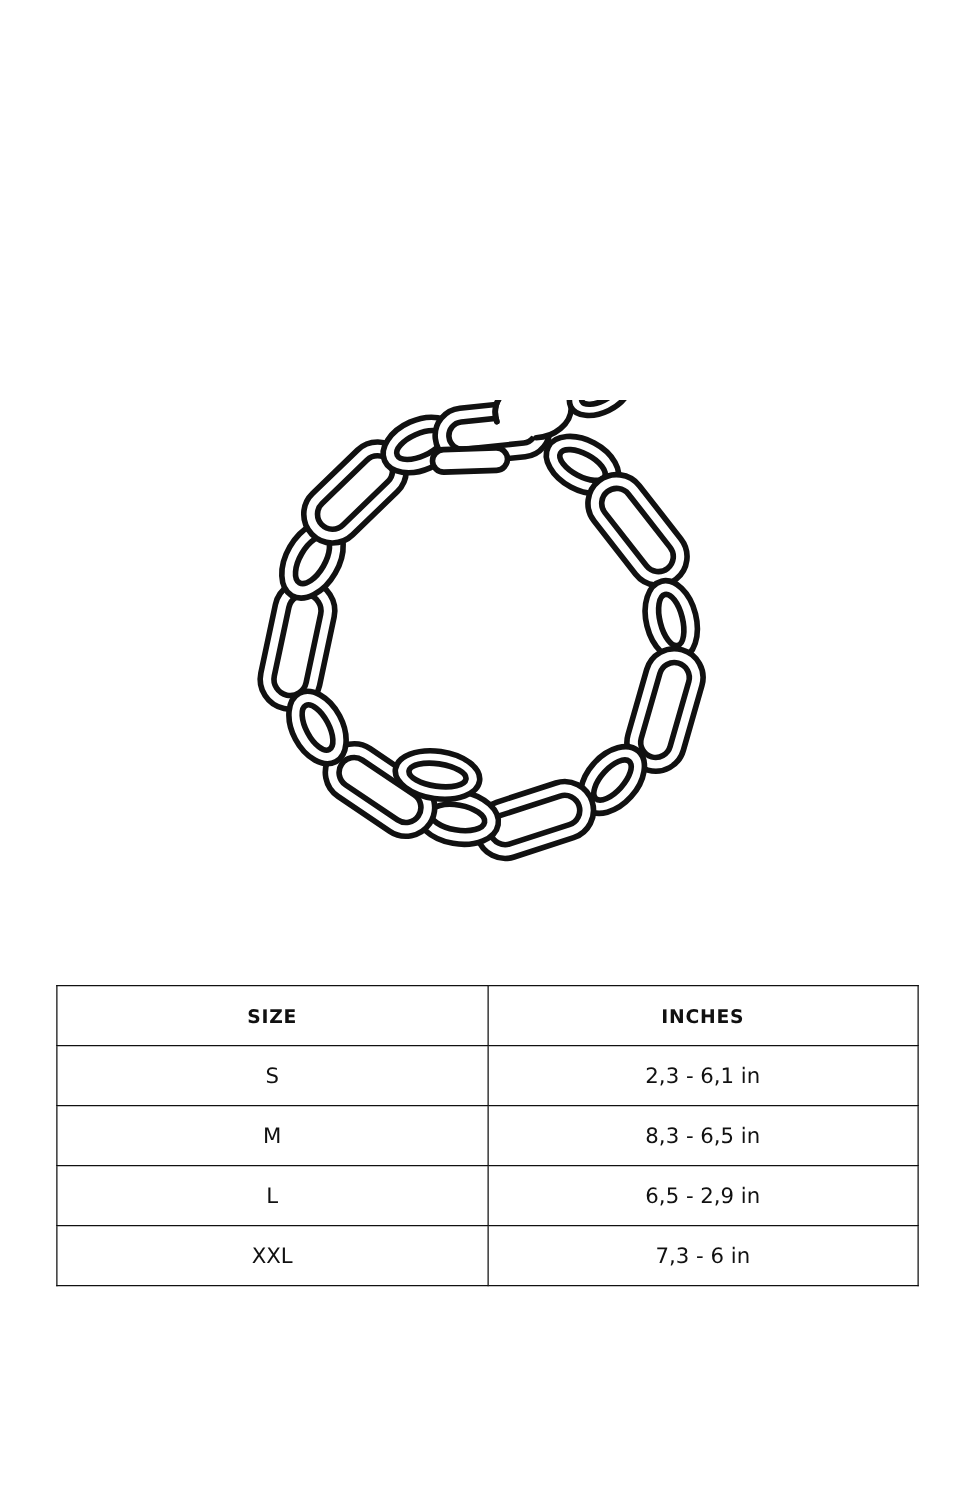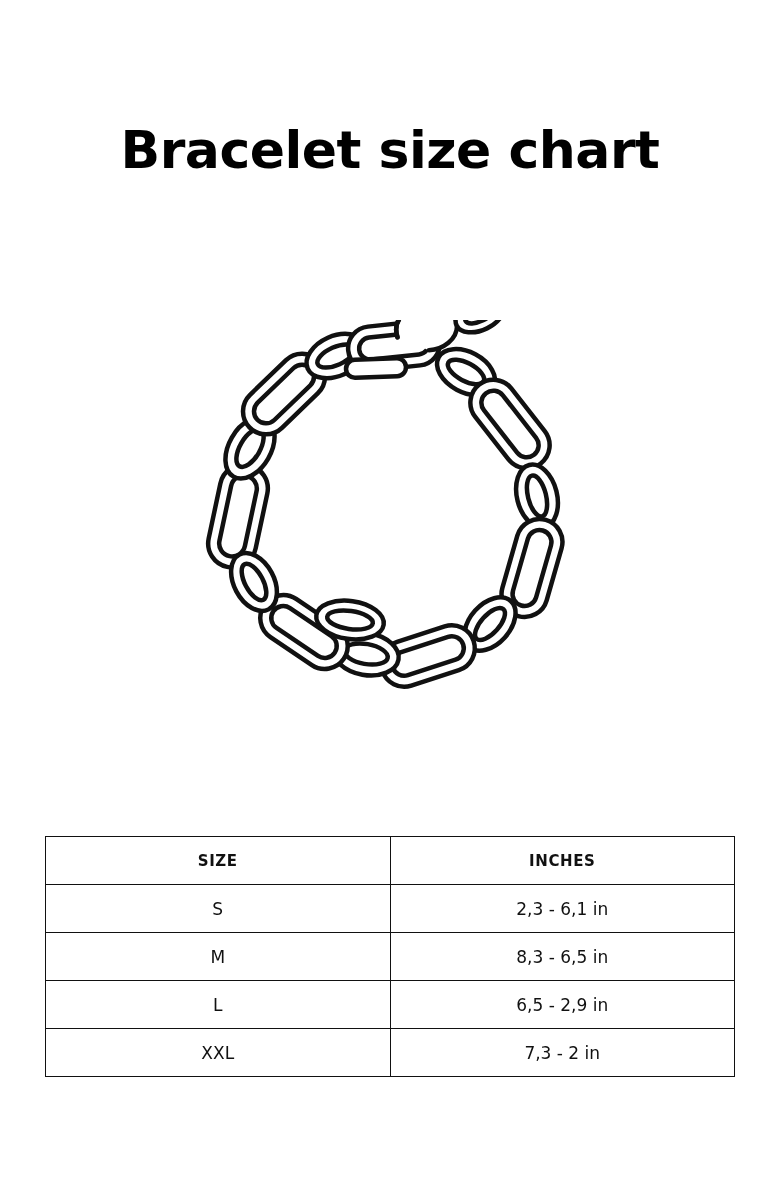--- a/index.html
+++ b/index.html
@@ -46,21 +46,20 @@
     width: 100%;
     height: 100%;
   }
   .size-table {
     position: absolute;
     left: 45px;
     top: 788px;
     width: 690px;
     border-collapse: collapse;
     table-layout: fixed;
-    margin-top: 48px;
   }
   .size-table th,
   .size-table td {
     border: 1px solid #111111;
     height: 47px;
     text-align: center;
     vertical-align: middle;
     font-size: 17px;
     font-weight: 400;
     color: #111111;
@@ -70,21 +69,20 @@
     font-size: 15px;
     font-weight: 700;
     letter-spacing: 0.6px;
   }
 </style>
 </head>
 <body>
 
 <div class="page">
 
-  <div class="title">Bracelet size chart</div>
 
   <div class="illustration">
     <svg viewBox="0 0 420 380" xmlns="http://www.w3.org/2000/svg">
       <g fill="#ffffff" stroke="#111111" stroke-width="4.5" stroke-linejoin="round" stroke-linecap="round">
 
         <g transform="translate(58,196) rotate(-78)">
           <rect x="-52" y="-24" width="104" height="48" rx="24" ry="24"></rect>
           <rect x="-41" y="-13" width="82" height="26" rx="13" ry="13"></rect>
         </g>
         <g transform="translate(70,128) rotate(-60)">
@@ -184,18 +182,18 @@
       <tr>
         <td>M</td>
         <td>8,3 - 6,5 in</td>
       </tr>
       <tr>
         <td>L</td>
         <td>6,5 - 2,9 in</td>
       </tr>
       <tr>
         <td>XXL</td>
-        <td>7,3 - 2 in</td>
+        <td>7,3 - 6 in</td>
       </tr>
     </tbody>
   </table>
 
 </div>
 
 </body></html>

